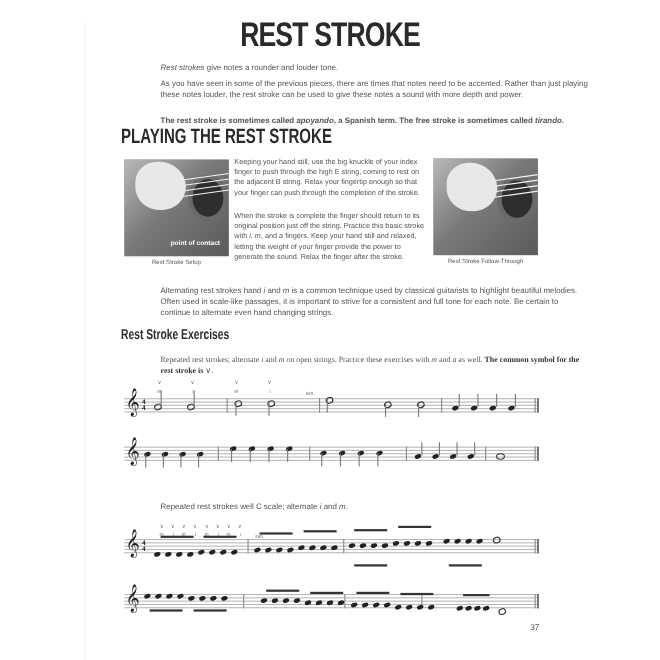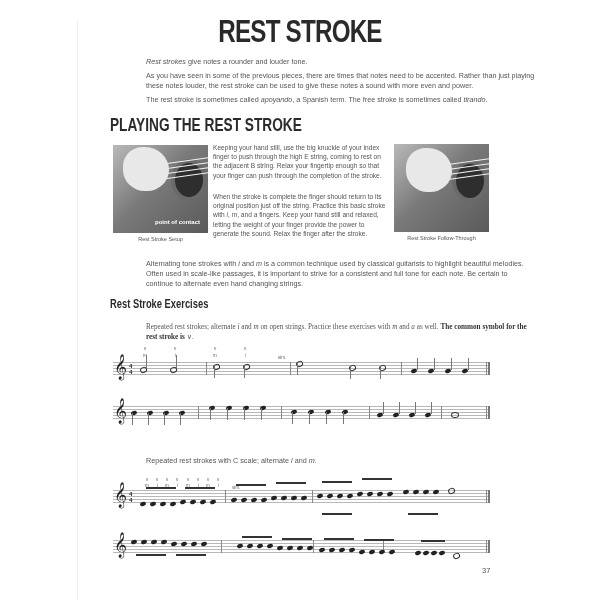--- a/index.html
+++ b/index.html
@@ -34,22 +34,22 @@
   b{color:#333;}
 </style>
 </head>
 <body>
 
 <div class="gutter"></div>
 
 <div class="title">REST STROKE</div>
 
 <div class="para" style="top:57px;"><i>Rest strokes</i><span> give notes a rounder and louder tone.</span></div>
-<div class="para" style="top:71px;">As you have seen in some of the previous pieces, there are times that notes need to be accented. Rather than just playing these notes louder, the rest stroke can be used to give these notes a sound with more even and power.</div>
-<div class="para" style="top:95px;"><span>The rest stroke is sometimes called </span><i>apoyando</i><span>, a Spanish term. The free stroke is sometimes called </span><i>tirando</i><span>.</span></div>
+<div class="para" style="top:71px;">As you have seen in some of the previous pieces, there are times that notes need to be accented. Rather than just playing these notes louder, the rest stroke can be used to give these notes a sound with more depth and power.</div>
+<div class="para" style="top:105px;font-weight:bold;"><span>The rest stroke is sometimes called </span><i>apoyando</i><span>, a Spanish term. The free stroke is sometimes called </span><i>tirando</i><span>.</span></div>
 
 <div class="h2" style="top:114px;font-size:19px;transform:scaleX(0.72);">PLAYING THE REST STROKE</div>
 
 <div class="photo" style="left:113px;top:145px;width:95px;height:88px;">
   <div class="bg"></div>
   <div class="hole" style="left:58px;top:14px;width:28px;height:34px;"></div>
   <div class="str" style="left:40px;top:20px;width:60px;transform:rotate(-8deg);"></div>
   <div class="str" style="left:40px;top:25px;width:60px;transform:rotate(-8deg);"></div>
   <div class="str" style="left:40px;top:30px;width:60px;transform:rotate(-8deg);"></div>
   <div class="str" style="left:40px;top:35px;width:60px;transform:rotate(-8deg);"></div>
@@ -65,21 +65,21 @@
   <div class="bg"></div>
   <div class="hole" style="left:58px;top:16px;width:28px;height:34px;"></div>
   <div class="str" style="left:40px;top:22px;width:60px;transform:rotate(-8deg);"></div>
   <div class="str" style="left:40px;top:27px;width:60px;transform:rotate(-8deg);"></div>
   <div class="str" style="left:40px;top:32px;width:60px;transform:rotate(-8deg);"></div>
   <div class="str" style="left:40px;top:37px;width:60px;transform:rotate(-8deg);"></div>
   <div class="hand" style="left:12px;top:4px;width:46px;height:44px;"></div>
 </div>
 <div class="caption" style="left:388px;top:235px;width:107px;">Rest Stroke Follow-Through</div>
 
-<div class="para" style="top:259px;"><span>Alternating tone strokes with </span><i>i</i><span> and </span><i>m</i><span> is a common technique used by classical guitarists to highlight beautiful melodies. Often used in scale-like passages, it is important to strive for a consistent and full tone for each note. Be certain to continue to alternate even hand changing strings.</span></div>
+<div class="para" style="top:259px;"><span>Alternating rest strokes hand </span><i>i</i><span> and </span><i>m</i><span> is a common technique used by classical guitarists to highlight beautiful melodies. Often used in scale-like passages, it is important to strive for a consistent and full tone for each note. Be certain to continue to alternate even hand changing strings.</span></div>
 
 <div class="h2" style="top:296px;font-size:13px;font-weight:bold;transform:scaleX(0.72);">Rest Stroke Exercises</div>
 
 <div class="para" style="top:322px;font-family:Liberation Serif, serif;"><span>Repeated rest strokes; alternate </span><i>i</i><span> and </span><i>m</i><span> on open strings. Practice these exercises with </span><i>m</i><span> and </span><i>a</i><span> as well. </span><b>The common symbol for the rest stroke is </b><span>∨</span><span>.</span></div>
 
 <div class="staff" style="top:362px;">
   <div class="line" style="top:0"></div>
     <div class="line" style="top:3px"></div>
     <div class="line" style="top:6px"></div>
     <div class="line" style="top:9px"></div>
@@ -166,21 +166,21 @@
     <div class="stem" style="left:270px;top:-4px;height:12px;"></div>
   <div class="note" style="left:280px;top:7px;"></div>
     <div class="stem" style="left:286px;top:-4px;height:12px;"></div>
   <div class="note" style="left:296px;top:7px;"></div>
     <div class="stem" style="left:302px;top:-4px;height:12px;"></div>
   <div class="note" style="left:312px;top:7px;"></div>
     <div class="stem" style="left:318px;top:-4px;height:12px;"></div>
   <div class="note whole" style="left:338px;top:6px;"></div>
 </div>
 
-<div class="para" style="top:456px;"><span>Repeated rest strokes with C scale; alternate </span><i>i</i><span> and </span><i>m</i><span>.</span></div>
+<div class="para" style="top:456px;"><span>Repeated rest strokes well C scale; alternate </span><i>i</i><span> and </span><i>m</i><span>.</span></div>
 
 <div class="mark" style="left:142px;top:476px;">∨</div>
 <div class="mark" style="left:152px;top:476px;">∨</div>
 <div class="mark" style="left:162px;top:476px;">∨</div>
 <div class="mark" style="left:172px;top:476px;">∨</div>
 <div class="mark" style="left:183px;top:476px;">∨</div>
 <div class="mark" style="left:193px;top:476px;">∨</div>
 <div class="mark" style="left:203px;top:476px;">∨</div>
 <div class="mark" style="left:213px;top:476px;">∨</div>
 <div class="fing" style="left:145px;top:483px;">m</div>

